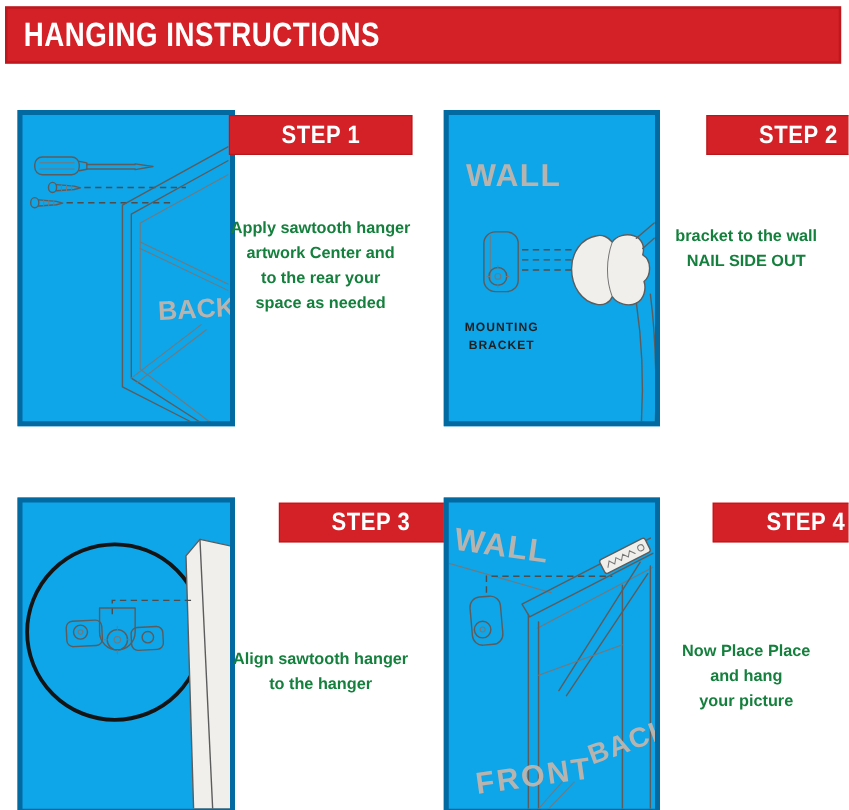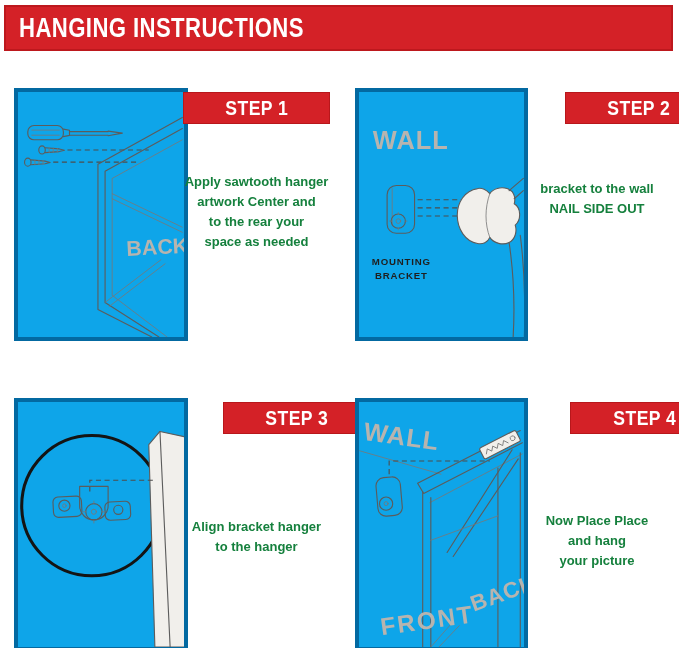--- a/index.html
+++ b/index.html
@@ -157,21 +157,21 @@
         <circle class="sk" cx="74" cy="108" r="8"></circle>
         <circle class="sk-thin" cx="74" cy="108" r="2.5"></circle>
         <path class="sk-thin" d="M74 97.5 v2.5 M74 116.5 v2.5 M63.5 108 h2.5 M82 108 h2.5"></path>
       </g>
     </svg>
   </div>
   <div class="step-banner b3">
     <span>STEP 3</span>
   </div>
   <div class="desc d3">
-    <div>Align bracket hanger</div>
+    <div>Align sawtooth hanger</div>
     <div>to the hanger</div>
   </div>
 
   <div class="panel p4">
     <svg viewBox="0 0 161 241">
       <text class="wm" x="4" y="38" font-size="25" letter-spacing="1" transform="rotate(8 10 30)">WALL</text>
       <path class="sk-thin" d="M0 48 L80 71"></path>
       <g>
         <rect class="sk" x="17" y="74" width="24" height="38" rx="8" transform="rotate(-5 29 93)"></rect>
         <circle class="sk" cx="26" cy="100" r="6.5"></circle>

